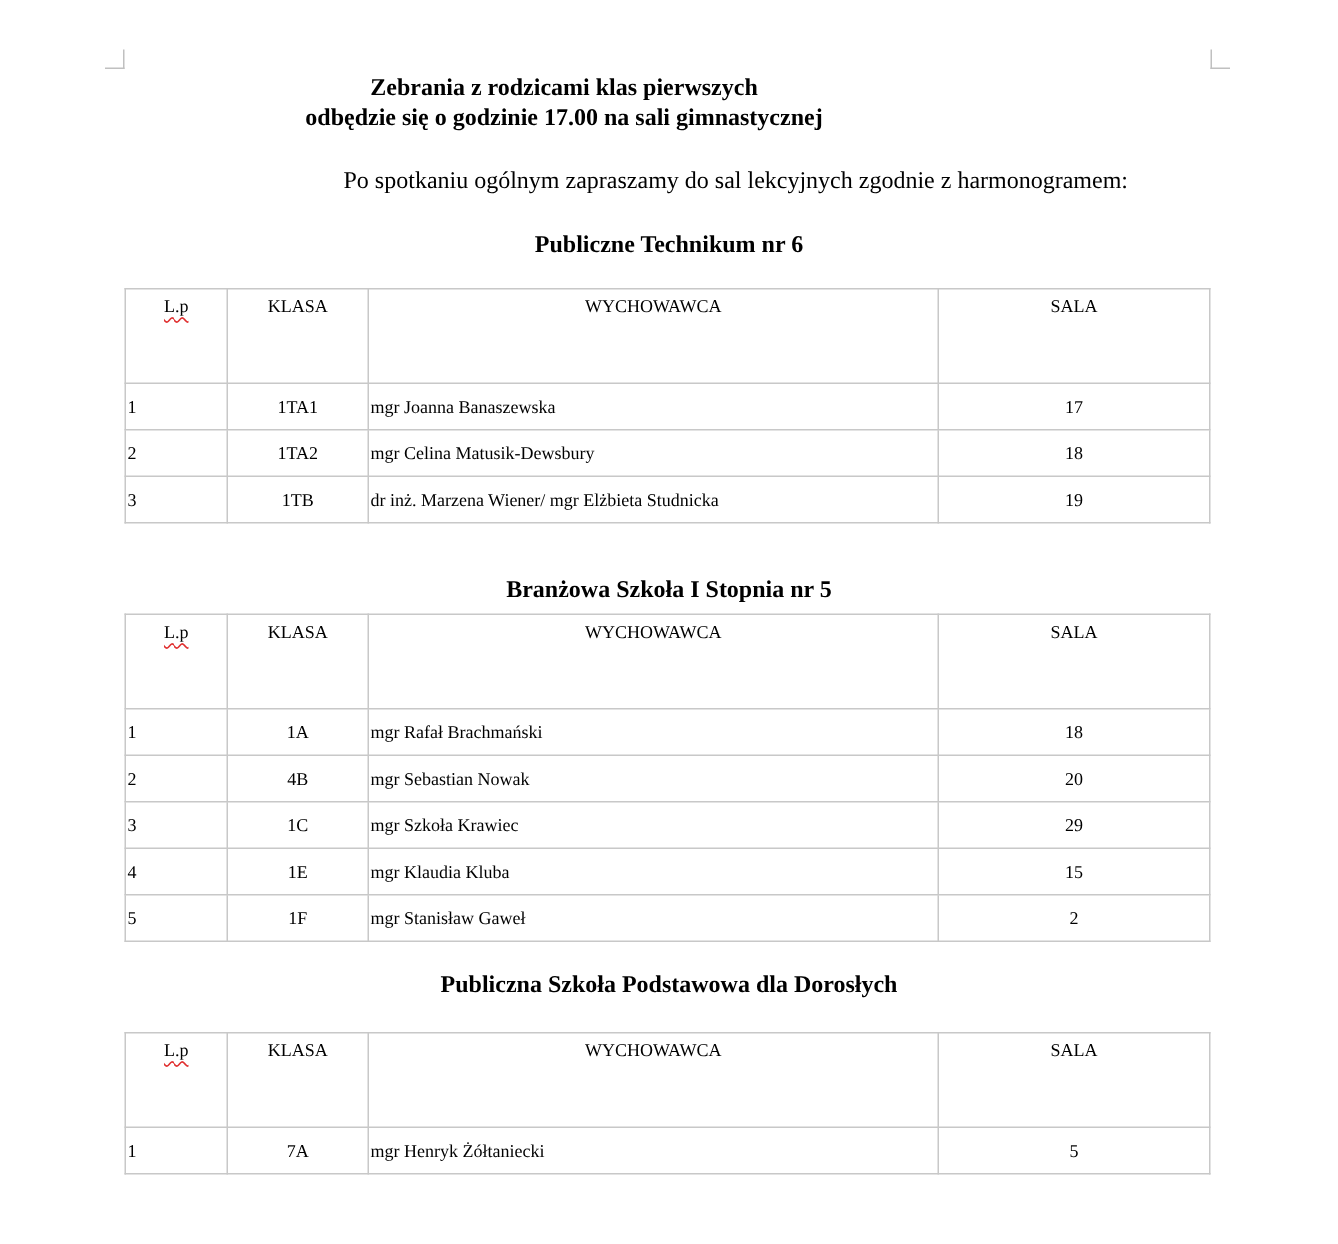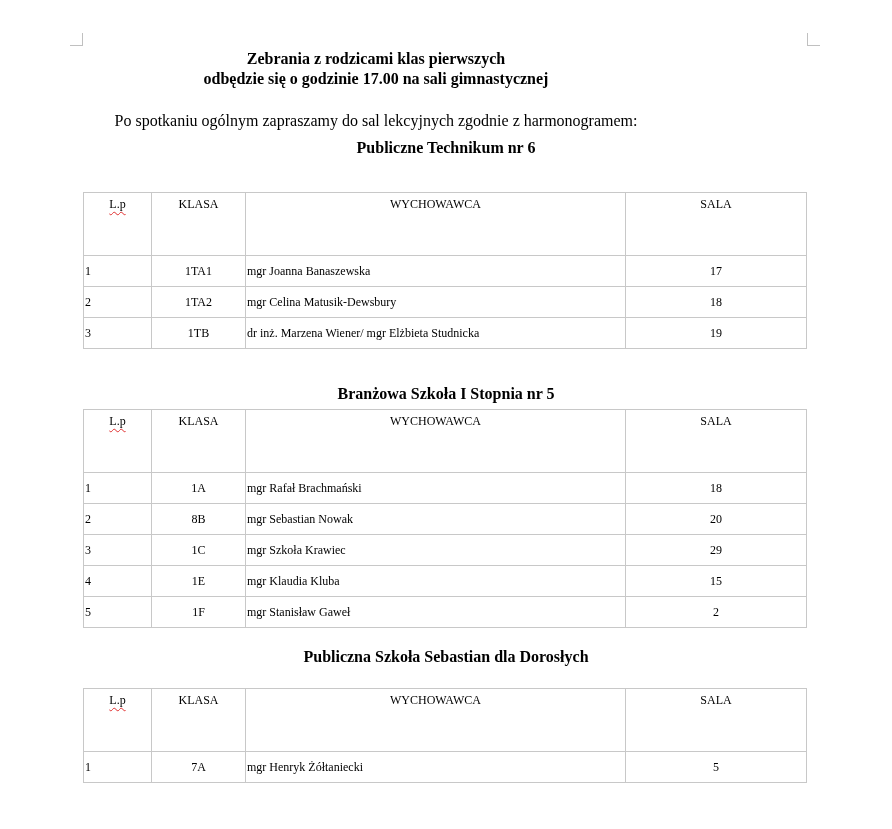--- a/index.html
+++ b/index.html
@@ -7,21 +7,21 @@
     width:892px; height:829px; background:#ffffff; position:relative; overflow:hidden;
     font-family:"Liberation Serif", "DejaVu Serif", serif; color:#000; font-size:16px;
   }
   .corner { position:absolute; width:12px; height:12px; border-color:#c0c0c0; border-style:solid; border-width:0; }
   .corner.tl { left:70px; top:33px; border-right-width:1px; border-bottom-width:1px; }
   .corner.tr { left:807px; top:33px; border-left-width:1px; border-bottom-width:1px; }
   .center-line { position:absolute; left:0; width:752px; text-align:center; }
   .bold { font-weight:bold; }
   .t1 { top:49px; line-height:20px; }
   .t2 { top:69px; line-height:20px; }
-  .t3 { top:111px; line-height:20px; }
+  .t3 { top:111px; line-height:20px;text-align:right; }
   .section-title { position:absolute; left:0; width:892px; text-align:center; font-weight:bold; line-height:20px; }
   table.schedule {
     position:absolute; left:83px; width:723px; border-collapse:collapse; table-layout:fixed;
   }
   table.schedule td {
     border:1px solid #c8c8c8; padding:0; vertical-align:top; line-height:20px; font-size:12px;
   }
   table.schedule tr.head td { height:61px; padding-top:1px; }
   table.schedule tr.row td { height:30px; padding-top:0px; }
   table.schedule tr.row td { vertical-align:middle; }
@@ -33,21 +33,21 @@
 </head>
 <body>
 
 <div class="corner tl"></div>
 <div class="corner tr"></div>
 
 <div class="center-line bold t1">Zebrania z rodzicami klas pierwszych</div>
 <div class="center-line bold t2">odbędzie się o godzinie 17.00 na sali gimnastycznej</div>
 <div class="center-line t3">Po spotkaniu ogólnym zapraszamy do sal lekcyjnych zgodnie z harmonogramem:</div>
 
-<div class="section-title" style="top:138px;font-family:Liberation Serif, serif;">Publiczne Technikum nr 6</div>
+<div class="section-title" style="top:154px;font-family:Liberation Serif, serif;">Publiczne Technikum nr 6</div>
 <table class="schedule" style="top:192px;">
   <colgroup>
       <col class="c1">
       <col class="c2">
       <col class="c3">
       <col class="c4">
     </colgroup>
   <tbody>
       <tr class="head">
     <td class="tc"><span class="lp">L.p</span></td>
@@ -92,21 +92,21 @@
     <td class="tc">SALA</td>
   </tr>
   <tr class="row">
     <td class="tl-text">1</td>
     <td class="tc">1A</td>
     <td class="tl-text">mgr Rafał Brachmański</td>
     <td class="tc">18</td>
   </tr>
   <tr class="row">
     <td class="tl-text">2</td>
-    <td class="tc">8B</td>
+    <td class="tc">4B</td>
     <td class="tl-text">mgr Sebastian Nowak</td>
     <td class="tc">20</td>
   </tr>
   <tr class="row">
     <td class="tl-text">3</td>
     <td class="tc">1C</td>
     <td class="tl-text">mgr Szkoła Krawiec</td>
     <td class="tc">29</td>
   </tr>
   <tr class="row">
@@ -117,21 +117,21 @@
   </tr>
   <tr class="row">
     <td class="tl-text">5</td>
     <td class="tc">1F</td>
     <td class="tl-text">mgr Stanisław Gaweł</td>
     <td class="tc">2</td>
   </tr>
 </tbody>
   </table>
 
-<div class="section-title" style="top:647px;">Publiczna Szkoła Sebastian dla Dorosłych</div>
+<div class="section-title" style="top:647px;">Publiczna Szkoła Podstawowa dla Dorosłych</div>
 <table class="schedule" style="top:688px;">
   <colgroup>
       <col class="c1">
       <col class="c2">
       <col class="c3">
       <col class="c4">
     </colgroup>
   <tbody>
       <tr class="head">
     <td class="tc"><span class="lp">L.p</span></td>

